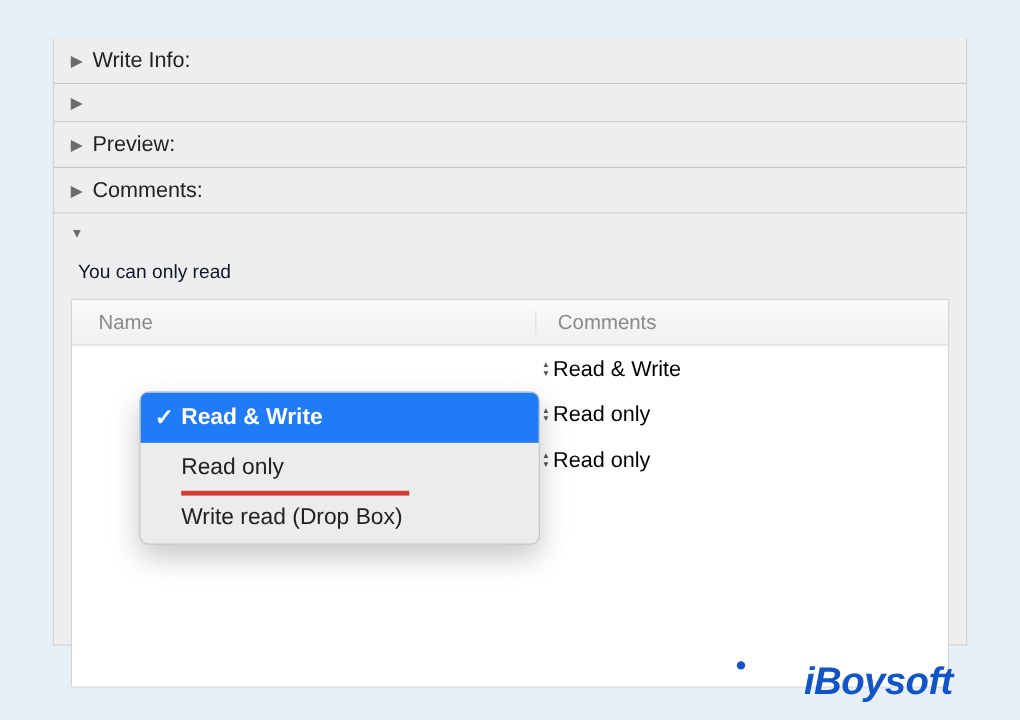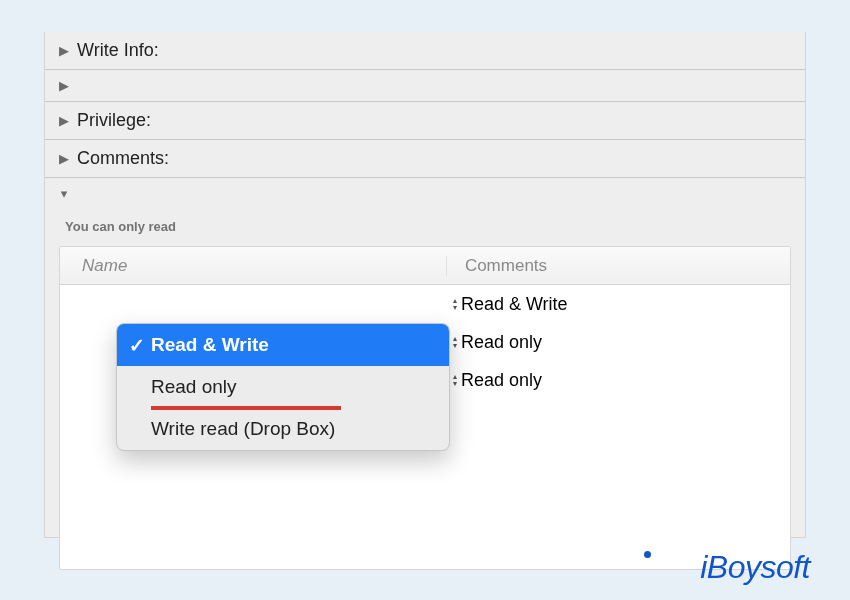--- a/index.html
+++ b/index.html
@@ -37,42 +37,41 @@
     width: 14px;
     text-align: center;
     font-size: 13px;
     color: #6b6b6b;
     margin-right: 6px;
   }
   .sharing-body {
     padding: 10px 14px 14px 14px;
   }
   .readonly-text {
-    font-size: 13px;
-    color: #737373;
+    font-size: 16px;
+    color: #0f172a;
     margin: 0 0 12px 6px;
-    font-weight: bold;
   }
   .table {
     background: #fff;
     border: 1px solid #d6d6d6;
     border-radius: 2px;
     position: relative;
     overflow: visible;
   }
   .thead {
     display: flex;
     align-items: center;
     height: 38px;
     background: linear-gradient(#fafafa,#f0f0f0);
     border-bottom: 1px solid #d6d6d6;
     font-size: 17px;
     color: #8a8a8a;
   }
-  .th-name { flex: 0 0 53%; padding-left: 22px; border-right: 1px solid #e0e0e0; font-style: italic;}
+  .th-name { flex: 0 0 53%; padding-left: 22px; border-right: 1px solid #e0e0e0;}
   .th-priv { flex: 1; padding-left: 18px;}
   .tbody { position: relative; }
   .trow {
     display: flex;
     align-items: center;
     height: 38px;
     font-size: 18px;
   }
   .td-name { flex: 0 0 53%; padding-left: 22px;}
   .td-priv { flex: 1; padding-left: 6px; display:flex; align-items:center;}
@@ -120,24 +119,24 @@
     left: 34px;
     top: 82px;
     width: 190px;
     height: 4px;
     background: #d63a2f;
     z-index: 60;
   }
   .tbody-spacer { height: 170px; }
   .logo {
     position: absolute;
-    right: 40px;
+    right: 56px;
     bottom: 14px;
     font-family: Arial, sans-serif;
-    font-weight: 400;
+    font-weight: 700;
     font-style: italic;
     font-size: 32px;
     color: #1155c8;
     letter-spacing: -0.5px;
     display: flex;
     align-items: flex-start;
     gap: 47px;
   }
   .logo .dot {
     width: 7px;
@@ -155,21 +154,21 @@
 
   <div class="section-row">
     <span class="chev">▶</span>
     <span>Write Info:</span>
   </div>
   <div class="section-row">
     <span class="chev">▶</span>
   </div>
   <div class="section-row">
     <span class="chev">▶</span>
-    <span>Privilege:</span>
+    <span>Preview:</span>
   </div>
   <div class="section-row">
     <span class="chev">▶</span>
     <span>Comments:</span>
   </div>
   <div class="section-row" style="border-bottom:none">
     <span class="chev">▾</span>
   </div>
 
   <div class="sharing-body">

